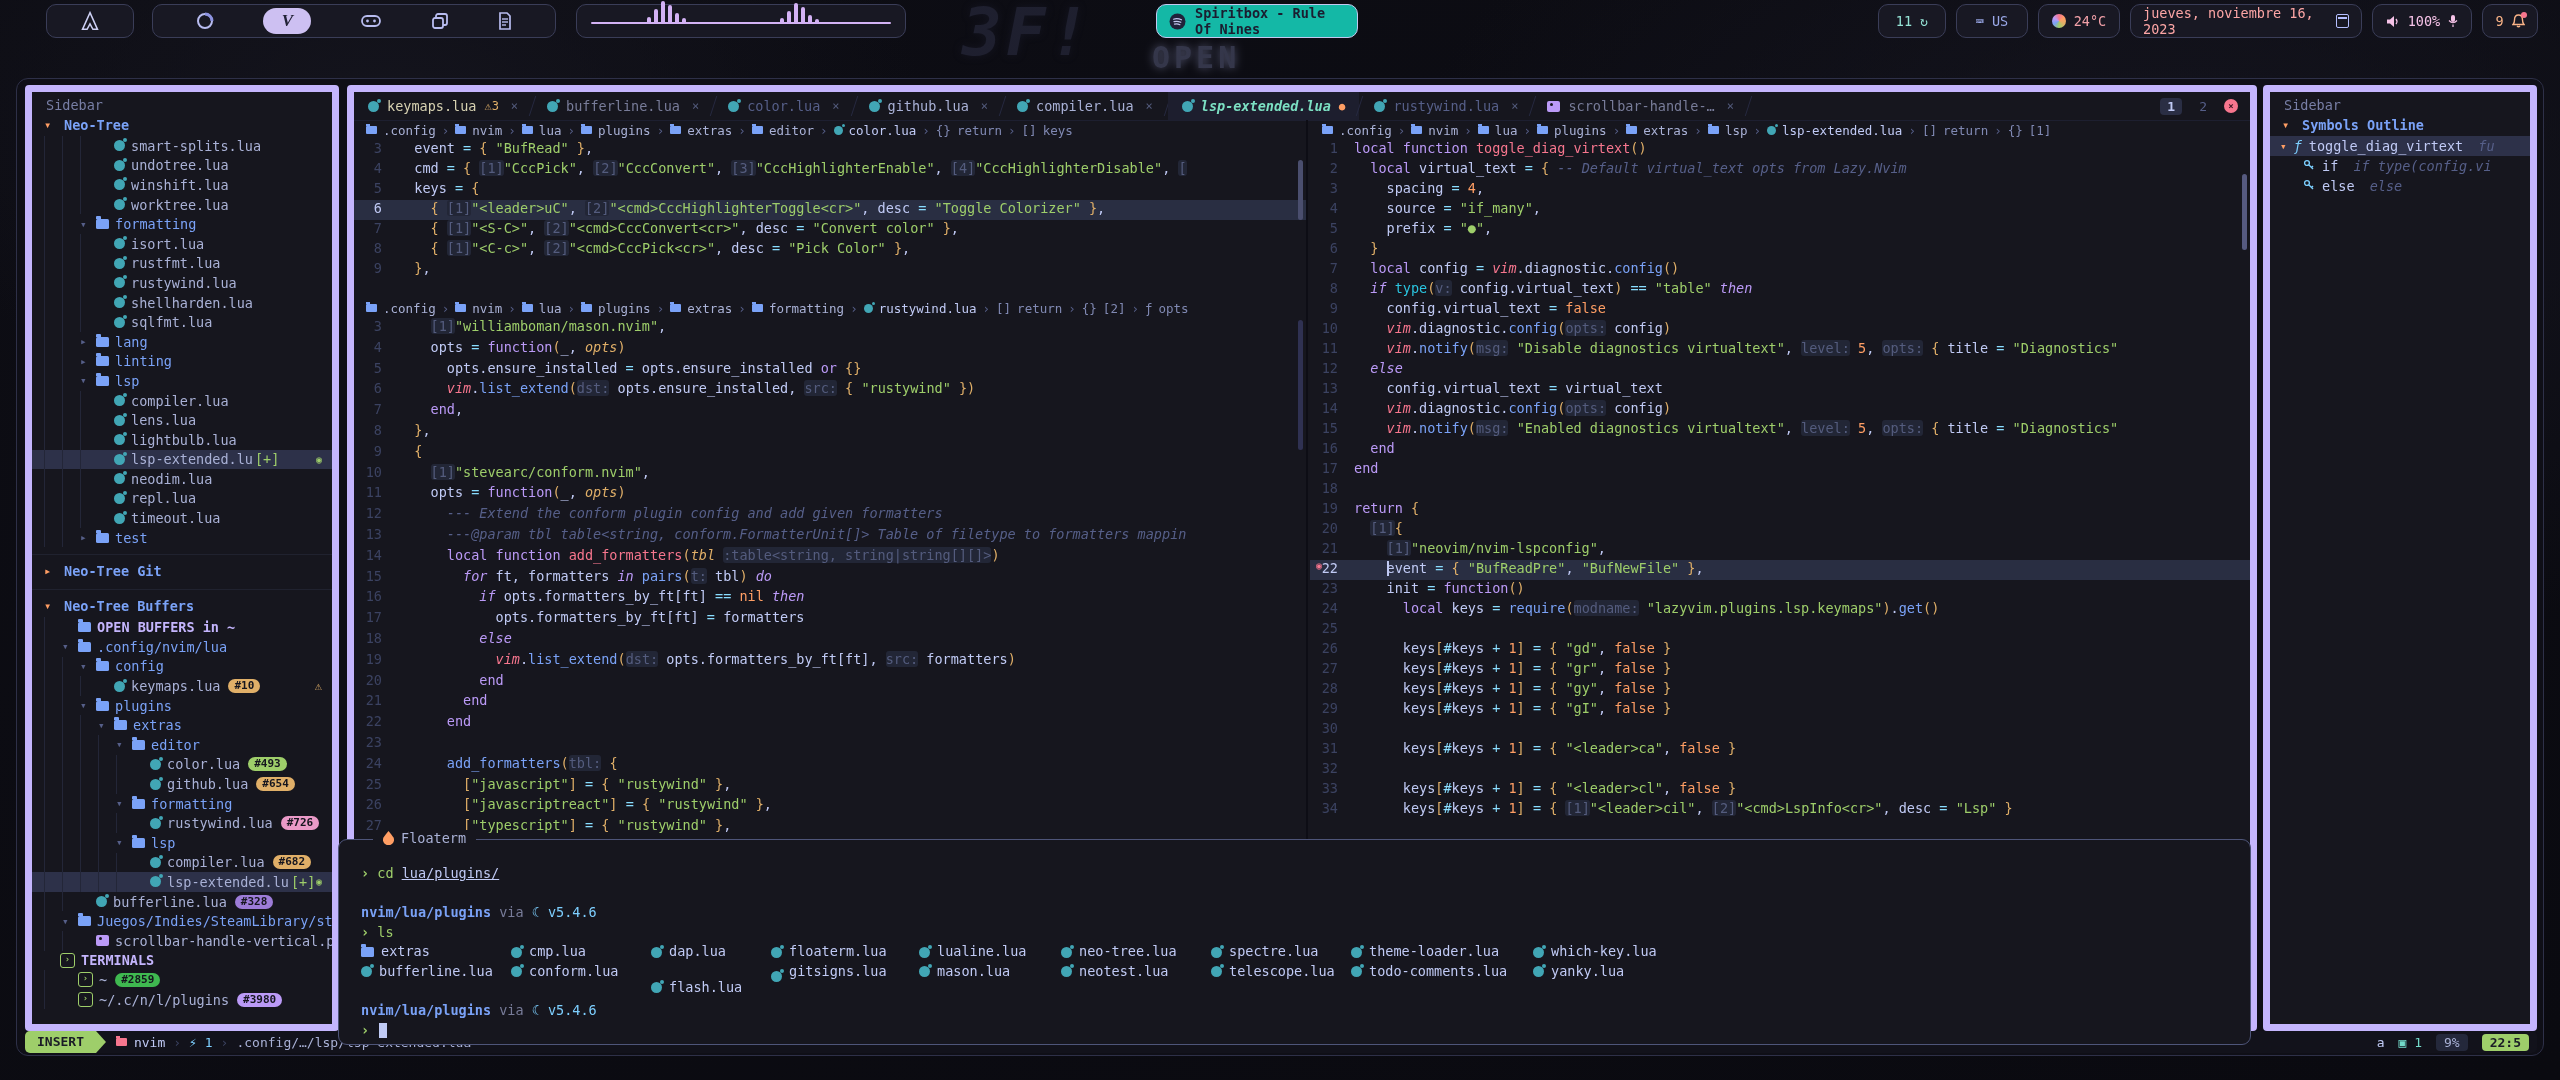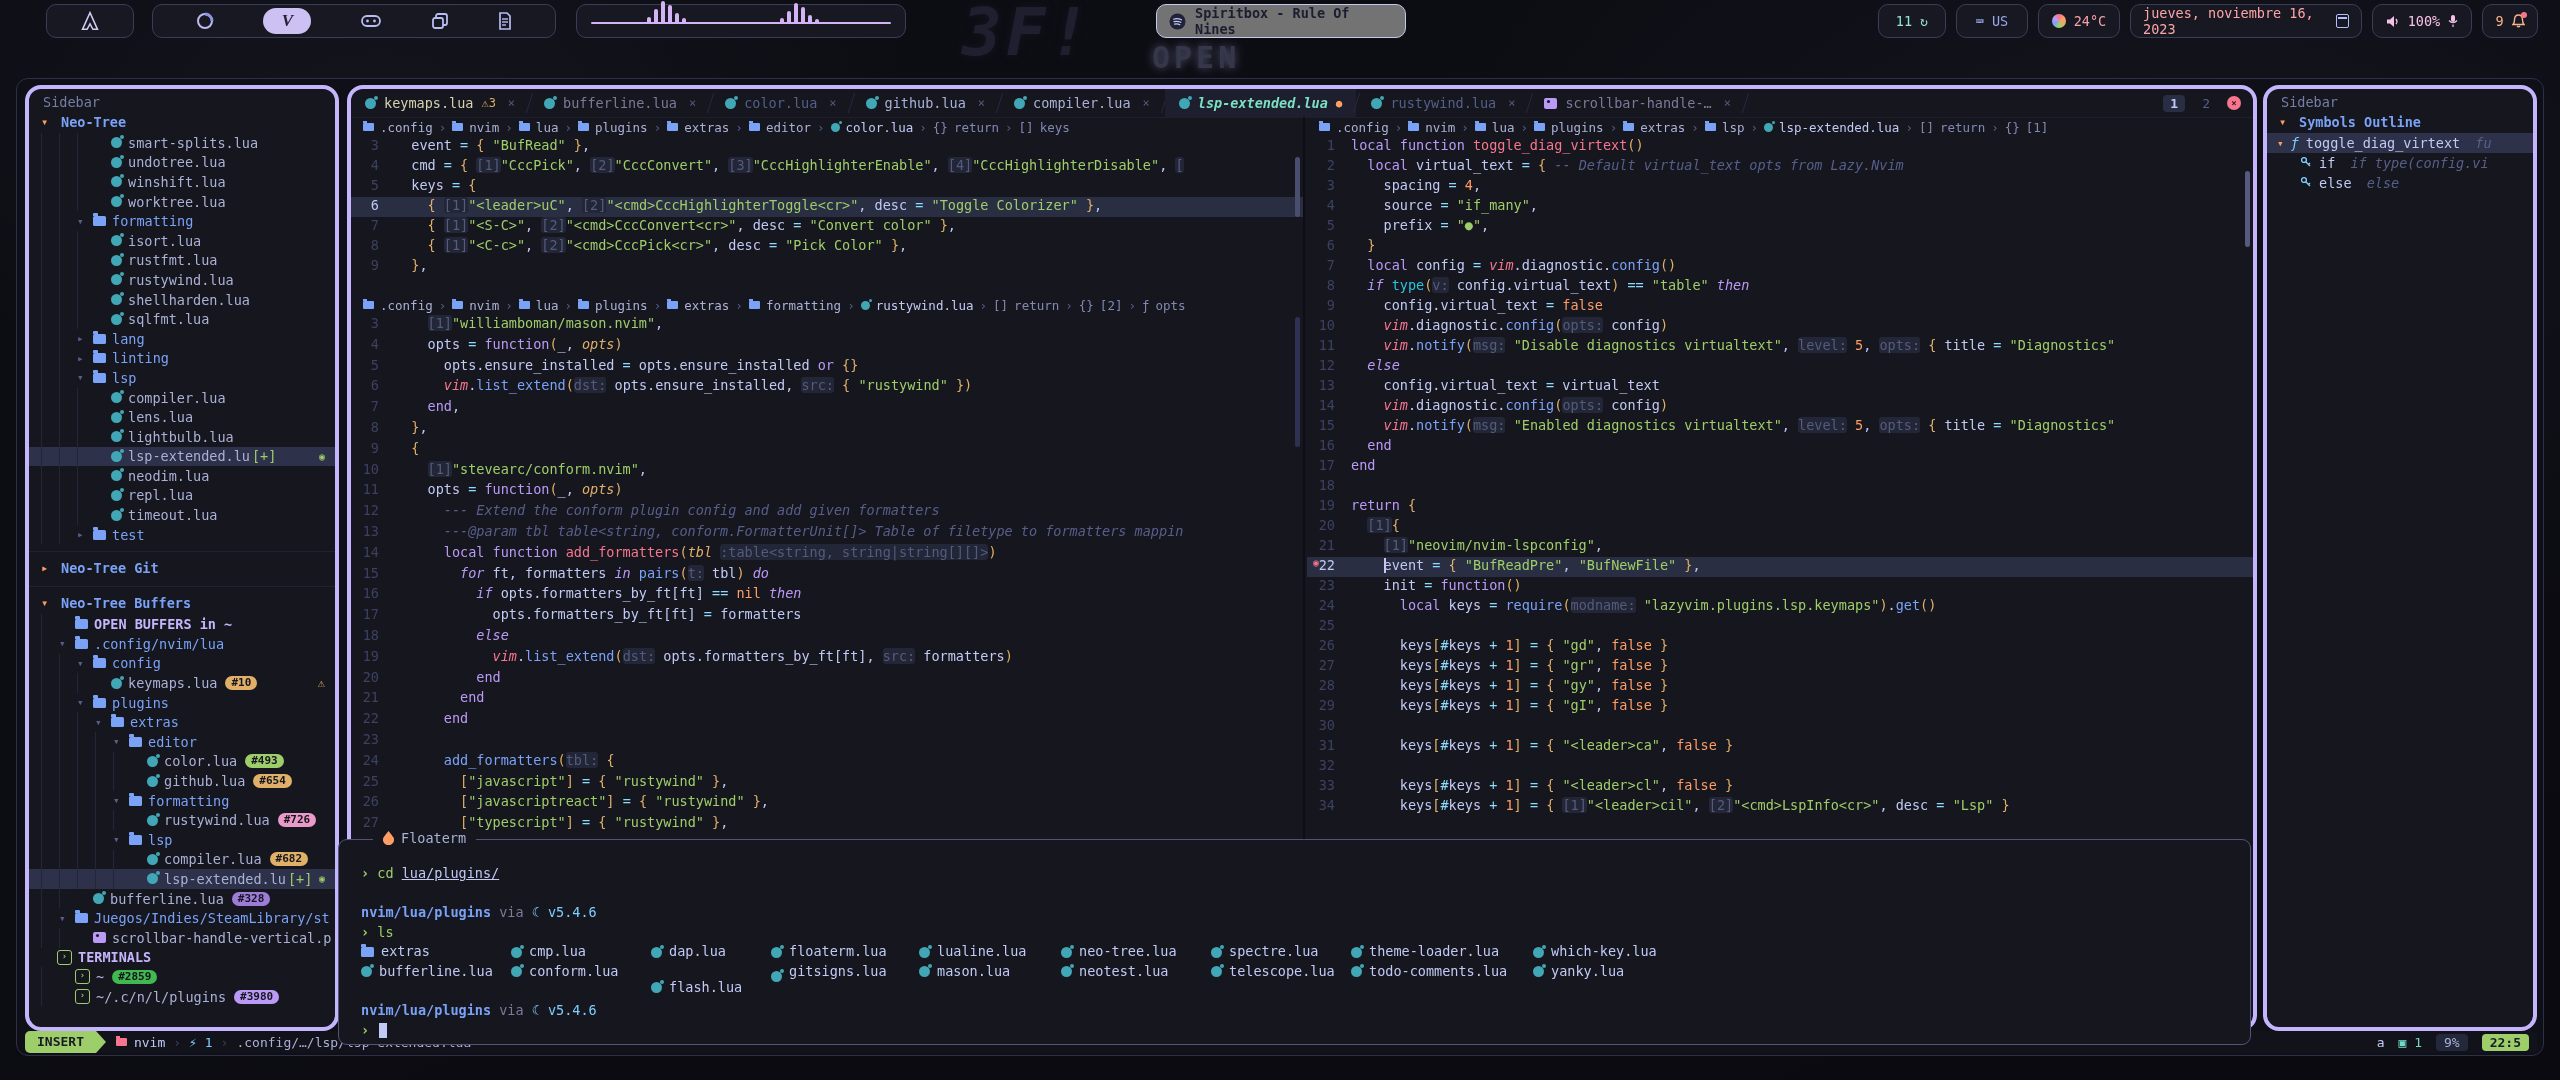--- a/index.html
+++ b/index.html
@@ -15,36 +15,36 @@
   
   .pill{position:absolute;top:4px;height:34px;background:#181823;border:1px solid #3a3d58;border-radius:10px;display:flex;align-items:center;box-sizing:border-box;color:#b8bcf0;font-size:13.5px}
   .pill .ic{display:flex;align-items:center;justify-content:center}
   #pill-logo{left:46px;width:88px;justify-content:center}
   #pill-ws{left:152px;width:404px;justify-content:space-around;padding:0 18px}
   .ws-active{background:#cdc0f2;border-radius:14px;width:48px;height:26px;display:flex;align-items:center;justify-content:center;color:#232338;font-weight:bold;font-style:italic;font-family:"Liberation Serif",serif;font-size:17px}
   #pill-cava{left:576px;width:330px;padding:0 14px}
   #cava-wrap{position:relative;width:100%;height:100%}
   #cava-base{position:absolute;left:0;right:0;bottom:13px;height:2px;background:#d3b2f5;border-radius:2px}
   .cava-bar{position:absolute;bottom:14px;width:4px;background:#d3b2f5;border-radius:2px 2px 0 0}
-  #pill-music{left:1156px;width:250px;background:#737373;border-color:#c3c8ef;color:#1b1d30;font-weight:bold;padding:0 12px;gap:9px}
+  #pill-music{left:1156px;width:202px;background:#14b8a6;border-color:#c3c8ef;color:#1b1d30;font-weight:bold;padding:0 12px;gap:9px}
   .rp{gap:8px;padding:0 12px;justify-content:center}
   #pill-upd{left:1878px;width:68px;color:#94e2d5}
   #pill-kb{left:1956px;width:72px;color:#9aa8e8}
   #pill-temp{left:2038px;width:82px;color:#f2a0a8}
   #pill-date{left:2130px;width:232px;color:#fca5a5}
   #pill-vol{left:2372px;width:100px;color:#f5c2e7}
   #pill-bell{left:2482px;width:56px;color:#fab387}
   .rainbow{width:14px;height:14px;border-radius:50%;background:conic-gradient(#f7768e,#ff9e64,#e0af68,#9ece6a,#7aa2f7,#bb9af7,#f7768e)}
   .cal{width:13px;height:12px;border:1.5px solid #b4befe;border-radius:2px;position:relative}
   .cal::before{content:"";position:absolute;left:1px;right:1px;top:2px;height:2px;background:#b4befe}
   .bell-wrap{position:relative;display:flex}
   .bell-dot{position:absolute;right:-2px;top:-2px;width:6px;height:6px;border-radius:50%;background:#f7768e}
   
   #win{position:absolute;left:16px;top:78px;width:2528px;height:978px;background:#0f0f17;border:1px solid #2e3048;border-radius:12px;box-sizing:border-box}
-  .panel{position:absolute;background:#16161e;border:4px solid #c4b5fd;border-radius:16px;box-sizing:border-box}
+  .panel{position:absolute;background:#16161e;border:7px solid #c4b5fd;border-radius:4px;box-sizing:border-box}
   #nt-panel{left:8px;top:6px;width:314px;height:946px;overflow:hidden}
   #main-panel{left:330px;top:6px;width:1910px;height:946px;overflow:hidden}
   #out-panel{left:2246px;top:6px;width:274px;height:946px;overflow:hidden}
   .panel-title{color:#787fa6;font-size:13.5px;padding:5px 0 1px 14px}
   
   .nt-sec{display:flex;align-items:center;height:22px;padding-left:12px;gap:8px}
   .nt-sec .chev{color:#ff9e64;font-size:12px;width:12px}
   .nt-sec .lbl{color:#7aa2f7;font-weight:bold;font-size:13.5px}
   .nt-sep{border-top:1px solid #20222f;margin:7px 0 5px 0}
   .nt-row{display:flex;align-items:center;height:19.6px;padding-left:12px;font-size:13.5px;position:relative}

